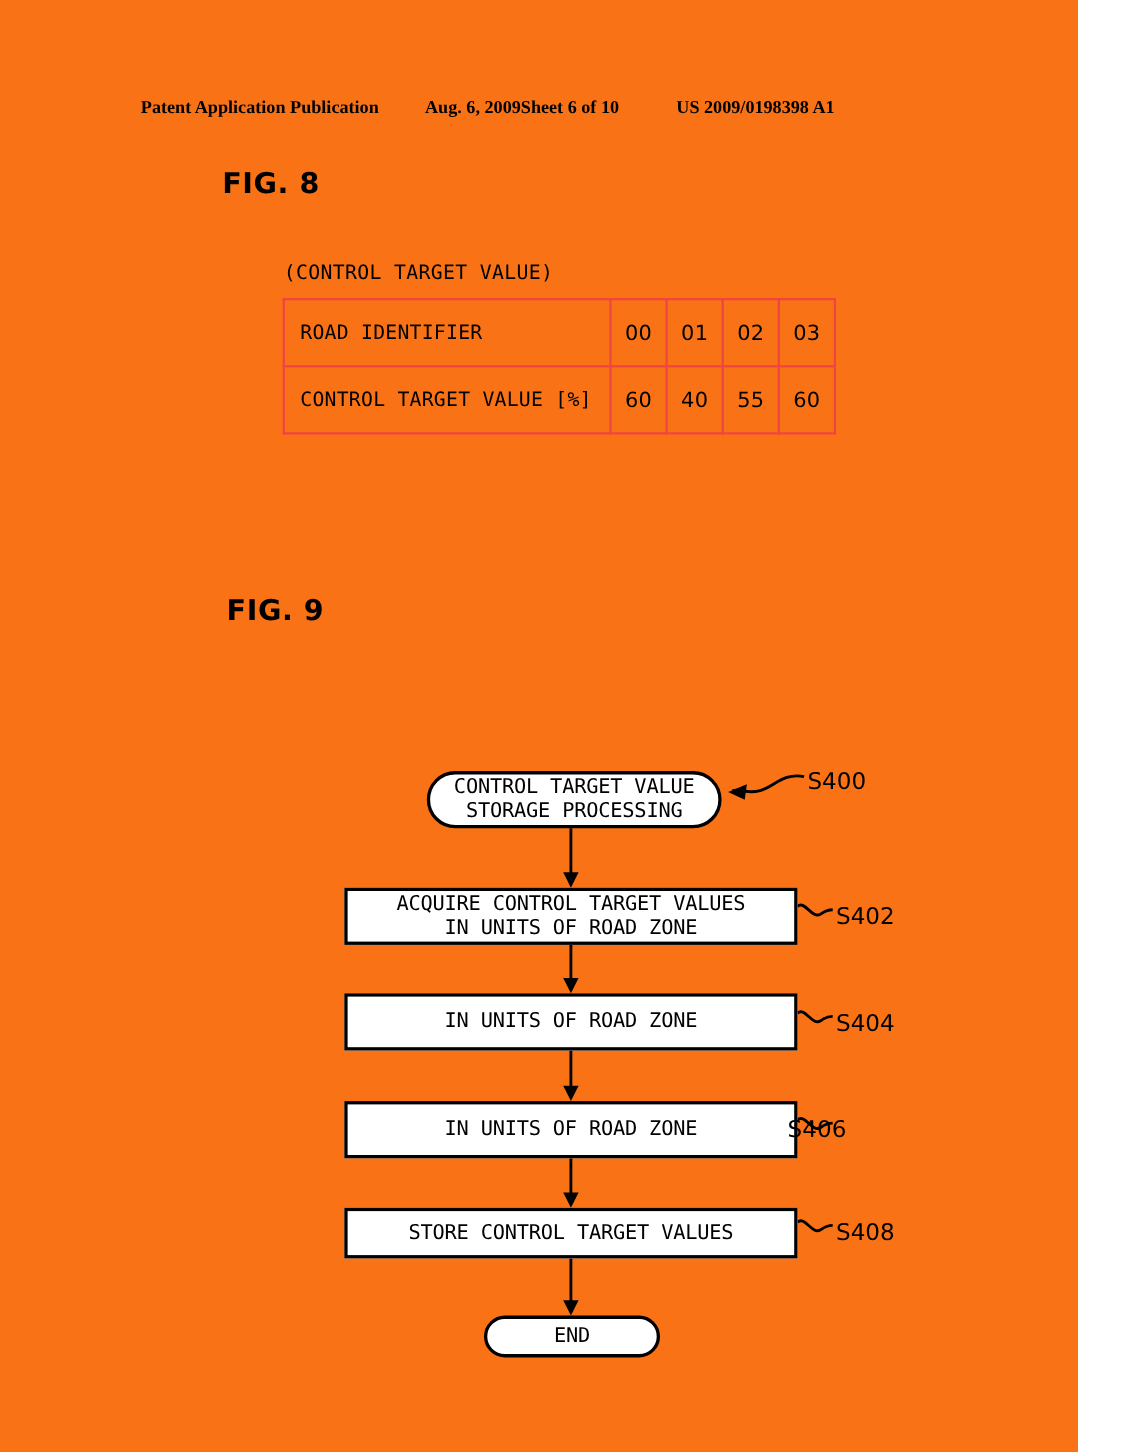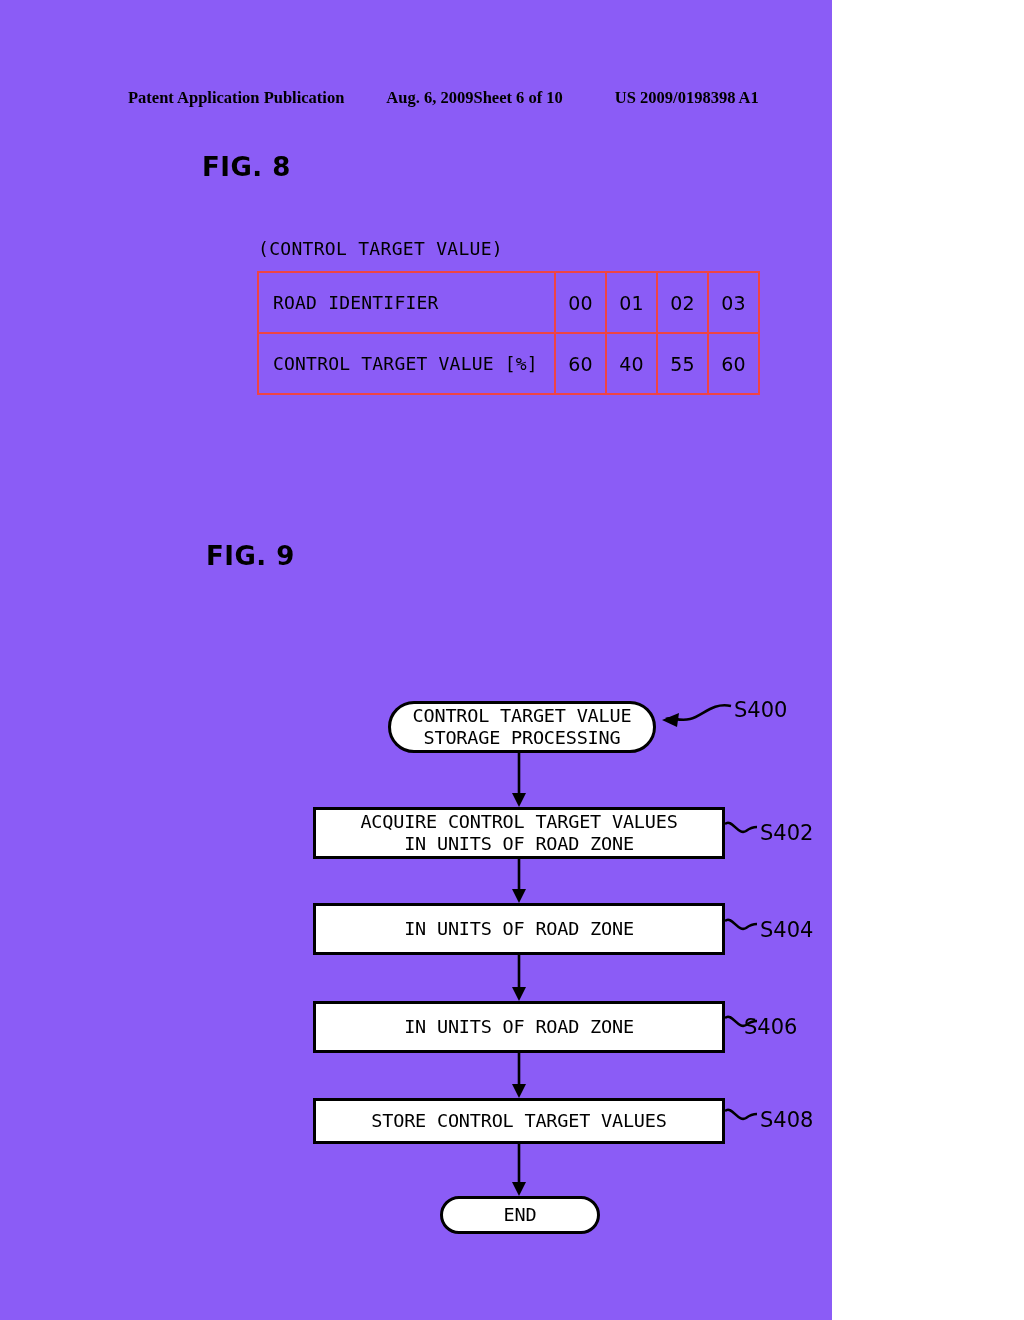--- a/index.html
+++ b/index.html
@@ -6,23 +6,23 @@
     margin: 0;
     padding: 0;
     background: #ffffff;
   }
   body {
     font-family: "Liberation Sans", sans-serif;
     color: #000000;
   }
   #page {
     position: relative;
-    width: 832px;
+    width: 980px;
     height: 1320px;
-    background: #8b5cf6;
+    background: #f97316;
     overflow: hidden;
     text-decoration: underline;
   }
 
   
   #pub-header {
     position: absolute;
     left: 128px;
     top: 88px;
     width: 756px;
@@ -133,21 +133,21 @@
     position: absolute;
     font-family: "DejaVu Sans", sans-serif;
     font-size: 21px;
     font-weight: 400;
     letter-spacing: 0px;
     white-space: nowrap;
   }
   #label-s400 { left: 734px; top: 698px; }
   #label-s402 { left: 760px; top: 821px; }
   #label-s404 { left: 760px; top: 918px; }
-  #label-s406 { left: 744px; top: 1015px; }
+  #label-s406 { left: 716px; top: 1015px; }
   #label-s408 { left: 760px; top: 1108px; }
 </style>
 </head>
 <body>
 
 <div id="page">
 
   <div id="pub-header">
     <span class="hd-left">Patent Application Publication</span>
     <span class="hd-date">Aug. 6, 2009</span>

